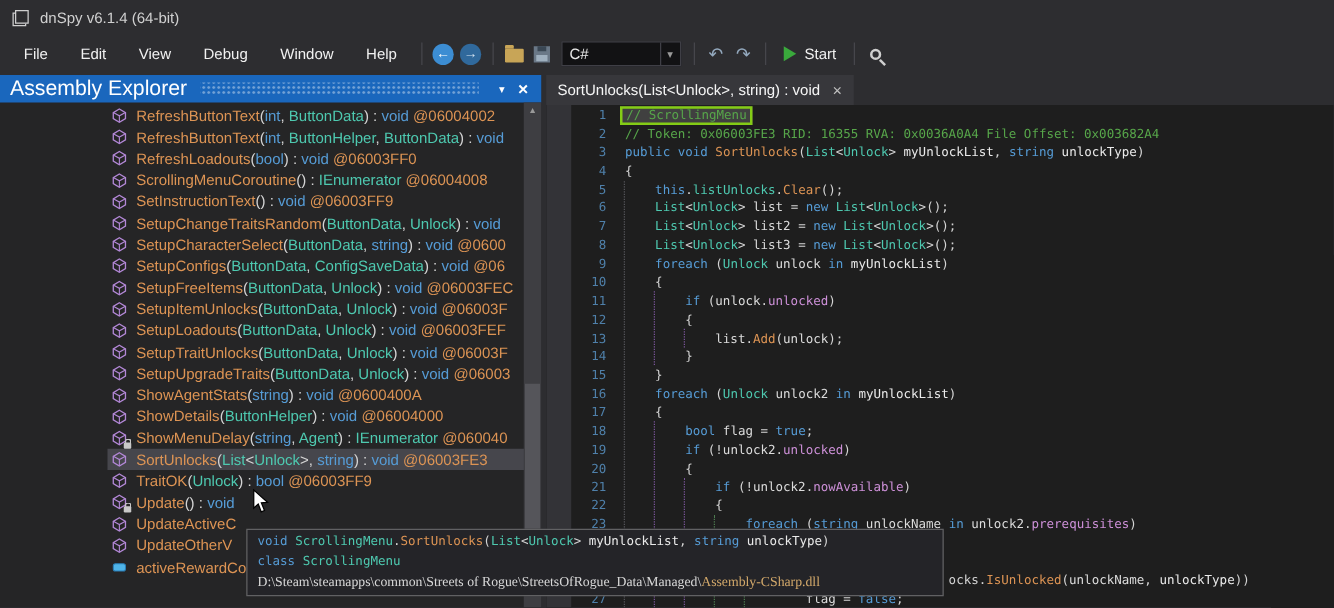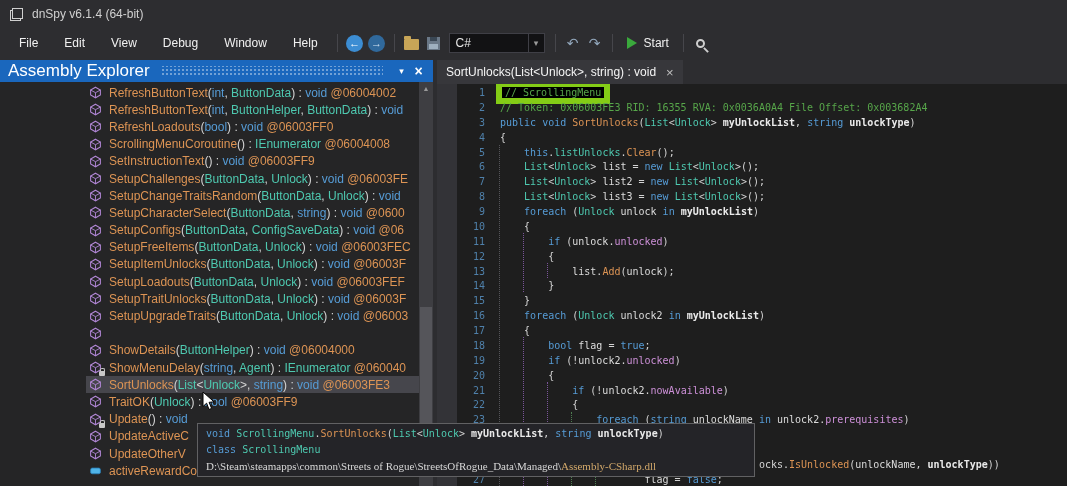--- a/index.html
+++ b/index.html
@@ -75,30 +75,30 @@
   .tabbar{height:24px;display:flex}
   .tab{background:#37373b;display:flex;align-items:center;padding:0 9px;gap:10px}
   .tablbl{font-size:12px;color:#f5f5f5;white-space:nowrap}
   .tabclose{color:#bfbfbf;font-size:13px;line-height:1}
   .editor{position:absolute;top:24px;left:0;right:0;bottom:0;background:var(--editorbg);overflow:hidden}
   .gutterstrip{position:absolute;left:0;top:0;bottom:0;width:20px;background:#333337}
   .codelines{position:absolute;left:0;top:2px;right:0}
   .cline{display:flex;height:14.89px;line-height:14.89px;font-family:"DejaVu Sans Mono",monospace;font-size:10px;white-space:pre}
   .ln{width:48px;text-align:right;color:var(--ln);flex:none}
   .ctext{padding-left:15px}
-  .hlbox{background:#000000;border:6px solid #84cc16;padding:0 3px;margin-left:-4px}
+  .hlbox{background:#404040;border:2px solid #84cc16;padding:0 3px;margin-left:-4px}
 
   
   .guide{position:absolute;border-left:1px dotted #55555a;z-index:1}
   .g-p{border-left-color:#7a5599}.g-g{border-left-color:#4e7d50}
 
   
   .sg-k{color:var(--kw)} .sg-t{color:var(--type)} .sg-m{color:var(--method)}
   .sg-c{color:var(--comment)} .sg-n{color:var(--plain)} .sg-a{color:var(--addr)}
-  .sg-f{color:var(--field)} .sg-p{color:var(--param);font-weight:bold}
+  .sg-f{color:var(--field)} .sg-p{color:var(--param);font-weight:normal}
   .sg-l{color:var(--local)} .sg-w{color:var(--path)} .sg-g{color:var(--gold)}
 
   
   .tooltip{position:absolute;left:197px;top:423px;width:558px;height:54px;background:#242428;border:1px solid #616163;z-index:50;padding:2px 8px}
   .tt-line{font-family:"DejaVu Sans Mono",monospace;font-size:10px;line-height:16px;white-space:pre}
   .tt-path{font-family:Liberation Serif, serif;font-size:11px;line-height:16px;white-space:pre}
 
   .cursor{position:absolute;left:202px;top:391px;z-index:100}
 </style>
 </head>
@@ -208,29 +208,20 @@
           </span>
           <span class="ttext"><span class="sg-m">SetInstructionText</span><span class="sg-n">() : </span><span class="sg-k">void</span><span class="sg-n"> </span><span class="sg-a">@06003FF9</span></span>
         </div>
         <div class="trow">
           <span class="ticon">
             <svg width="13" height="13" viewBox="0 0 16 16">
               <path d="M8 1.5 14 5v6L8 14.5 2 11V5Z" fill="none" stroke="#b287d6" stroke-width="1.3"></path>
               <path d="M2 5 8 8.2 14 5 M8 8.2 V14.5" fill="none" stroke="#b287d6" stroke-width="1.1"></path>
             </svg>
           </span>
-          <span class="ttext"><span class="sg-m">SetupChallenges</span><span class="sg-n">(</span><span class="sg-t">ButtonData</span><span class="sg-n">, </span><span class="sg-t">Unlock</span><span class="sg-n">) : </span><span class="sg-k">void</span><span class="sg-n"> </span><span class="sg-a">@06003FE</span></span>
-        </div>
-        <div class="trow">
-          <span class="ticon">
-            <svg width="13" height="13" viewBox="0 0 16 16">
-              <path d="M8 1.5 14 5v6L8 14.5 2 11V5Z" fill="none" stroke="#b287d6" stroke-width="1.3"></path>
-              <path d="M2 5 8 8.2 14 5 M8 8.2 V14.5" fill="none" stroke="#b287d6" stroke-width="1.1"></path>
-            </svg>
-          </span>
           <span class="ttext"><span class="sg-m">SetupChangeTraitsRandom</span><span class="sg-n">(</span><span class="sg-t">ButtonData</span><span class="sg-n">, </span><span class="sg-t">Unlock</span><span class="sg-n">) : </span><span class="sg-k">void</span></span>
         </div>
         <div class="trow">
           <span class="ticon">
             <svg width="13" height="13" viewBox="0 0 16 16">
               <path d="M8 1.5 14 5v6L8 14.5 2 11V5Z" fill="none" stroke="#b287d6" stroke-width="1.3"></path>
               <path d="M2 5 8 8.2 14 5 M8 8.2 V14.5" fill="none" stroke="#b287d6" stroke-width="1.1"></path>
             </svg>
           </span>
           <span class="ttext"><span class="sg-m">SetupCharacterSelect</span><span class="sg-n">(</span><span class="sg-t">ButtonData</span><span class="sg-n">, </span><span class="sg-k">string</span><span class="sg-n">) : </span><span class="sg-k">void</span><span class="sg-n"> </span><span class="sg-a">@0600</span></span>
@@ -289,20 +280,21 @@
           </span>
           <span class="ttext"><span class="sg-m">SetupUpgradeTraits</span><span class="sg-n">(</span><span class="sg-t">ButtonData</span><span class="sg-n">, </span><span class="sg-t">Unlock</span><span class="sg-n">) : </span><span class="sg-k">void</span><span class="sg-n"> </span><span class="sg-a">@06003</span></span>
         </div>
         <div class="trow">
           <span class="ticon">
             <svg width="13" height="13" viewBox="0 0 16 16">
               <path d="M8 1.5 14 5v6L8 14.5 2 11V5Z" fill="none" stroke="#b287d6" stroke-width="1.3"></path>
               <path d="M2 5 8 8.2 14 5 M8 8.2 V14.5" fill="none" stroke="#b287d6" stroke-width="1.1"></path>
             </svg>
           </span>
+          <span class="ttext"><span class="sg-m">ShowAgentStats</span><span class="sg-n">(</span><span class="sg-k">string</span><span class="sg-n">) : </span><span class="sg-k">void</span><span class="sg-n"> </span><span class="sg-a">@0600400A</span></span>
         </div>
         <div class="trow">
           <span class="ticon">
             <svg width="13" height="13" viewBox="0 0 16 16">
               <path d="M8 1.5 14 5v6L8 14.5 2 11V5Z" fill="none" stroke="#b287d6" stroke-width="1.3"></path>
               <path d="M2 5 8 8.2 14 5 M8 8.2 V14.5" fill="none" stroke="#b287d6" stroke-width="1.1"></path>
             </svg>
           </span>
           <span class="ttext"><span class="sg-m">ShowDetails</span><span class="sg-n">(</span><span class="sg-t">ButtonHelper</span><span class="sg-n">) : </span><span class="sg-k">void</span><span class="sg-n"> </span><span class="sg-a">@06004000</span></span>
         </div>

